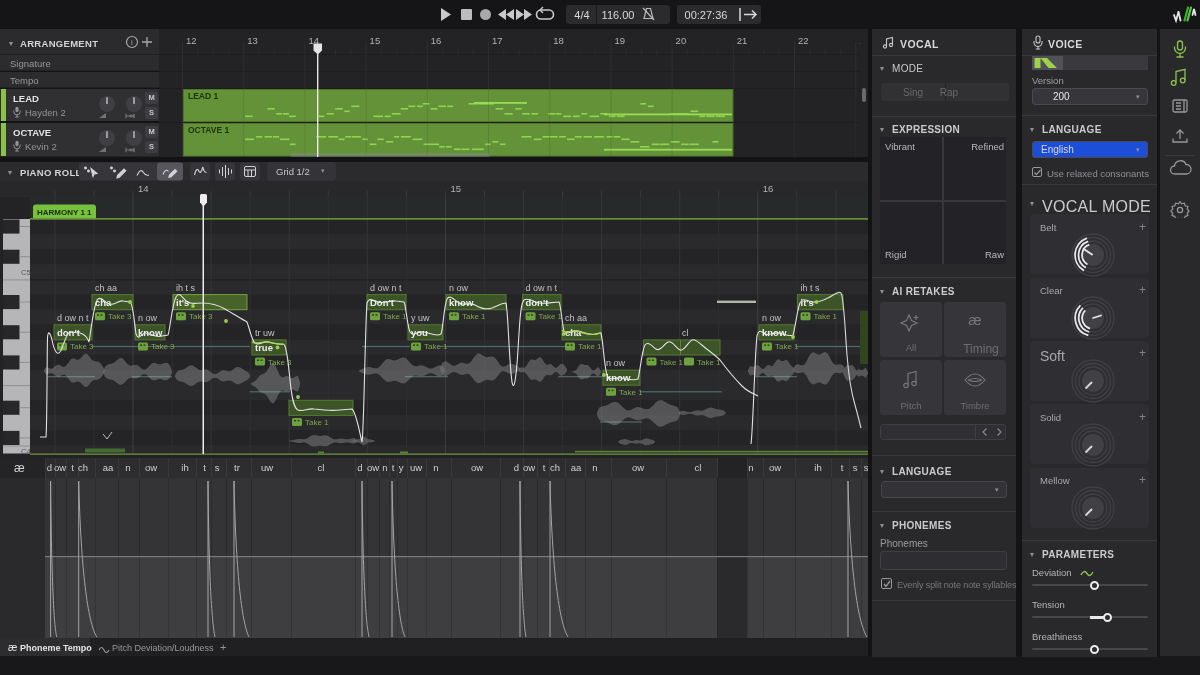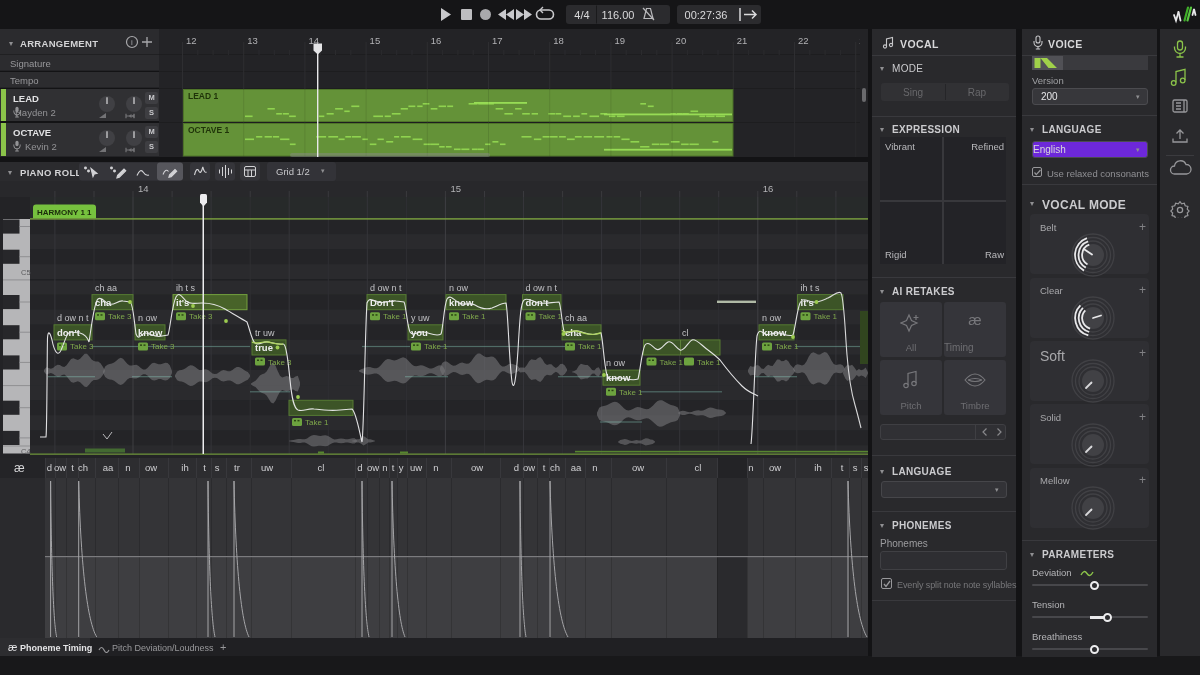--- a/index.html
+++ b/index.html
@@ -52,21 +52,21 @@
 <text x="8" y="11" font-size="8" fill="#a8a8ab" text-anchor="middle">i</text>
 <path d="M23 3 v10 M18 8 h10" stroke="#a8a8ab" stroke-width="1.3"></path>
 </svg>
 <div class="abs" style="left:0px;top:55px;width:159px;height:16px;background:#2c2c2f;border-bottom:1px solid #232326"></div>
 <div class="abs" style="left:10px;top:58px;font-size:9.5px;color:#98989b">Signature</div>
 <div class="abs" style="left:0px;top:72px;width:159px;height:16px;background:#2c2c2f;border-bottom:1px solid #232326"></div>
 <div class="abs" style="left:10px;top:75px;font-size:9.5px;color:#98989b">Tempo</div>
 <div class="abs" style="left:0px;top:89px;width:159px;height:32px;background:#303033"></div>
 <div class="abs" style="left:1px;top:89px;width:5px;height:32px;background:#8bc34a"></div>
 <div class="abs" style="left:13px;top:93px;font-size:9.5px;font-weight:bold;color:#e2e2e4">LEAD</div>
-<div class="abs" style="left:15px;top:107px;font-size:9.5px;color:#939396">Hayden 2</div>
+<div class="abs" style="left:25px;top:107px;font-size:9.5px;color:#939396">Hayden 2</div>
 <svg class="abs" style="left:12px;top:106px" width="10" height="12" viewBox="0 0 10 12">
 <rect x="3.4" y="0.8" width="3.2" height="5.4" rx="1.6" fill="#939396"></rect>
 <path d="M1.8 4.5 v1.2 a3.2 3.2 0 0 0 6.4 0 V4.5 M5 9 v2 M3.2 11 h3.6" stroke="#939396" stroke-width="1" fill="none"></path>
   </svg>
 <svg class="abs" style="left:96px;top:94px" width="22" height="24" viewBox="0 0 22 24">
 <circle cx="11" cy="10" r="8" fill="#404044"></circle>
 <path d="M11 10 L11 3.2" stroke="#c4c4c7" stroke-width="1.4"></path>
 </svg>
 <svg class="abs" style="left:123px;top:94px" width="22" height="24" viewBox="0 0 22 24">
 <circle cx="11" cy="10" r="8" fill="#404044"></circle>
@@ -692,21 +692,21 @@
     <path d="M234 637 L234 481 C235.8 570 241.5 622 249 637" fill="none" stroke="#a5a5a8" stroke-width="1"></path>
     <path d="M362 637 L362 481 C362.8 570 365.5 622 369 637" fill="none" stroke="#a5a5a8" stroke-width="1"></path>
     <path d="M392 637 L392 481 C393.6 570 398.5 622 405 637" fill="none" stroke="#a5a5a8" stroke-width="1"></path>
     <path d="M520 637 L520 481 C520.7 570 523.0 622 526 637" fill="none" stroke="#a5a5a8" stroke-width="1"></path>
     <path d="M550 637 L550 481 C552.2 570 559.0 622 568 637" fill="none" stroke="#a5a5a8" stroke-width="1"></path>
     <path d="M848 637 L848 481 C850.3 570 857.5 622 867 637" fill="none" stroke="#a5a5a8" stroke-width="1"></path>
   </svg>
 <div class="abs" style="left:0px;top:638px;width:868px;height:18px;background:#202023"></div>
 <div class="abs" style="left:0px;top:638px;width:90px;height:18px;background:#2d2d30"></div>
 <div class="abs" style="left:8px;top:640.5px;font-size:10.5px;color:#e8e8ea">æ</div>
-<div class="abs" style="left:20px;top:642.5px;font-size:9px;font-weight:bold;color:#e4e4e6">Phoneme Timing</div>
+<div class="abs" style="left:20px;top:642.5px;font-size:9px;font-weight:bold;color:#e4e4e6">Phoneme Tempo</div>
 <svg class="abs" style="left:98px;top:643px" width="12" height="10" viewBox="0 0 12 10">
     <path d="M1 7 q2.5 -5 5 0 q2.5 5 5 0" fill="none" stroke="#98989b" stroke-width="1.2"></path>
   </svg>
 <div class="abs" style="left:112px;top:643px;font-size:9px;color:#98989b">Pitch Deviation/Loudness</div>
 <div class="abs" style="left:220px;top:641px;font-size:11px;color:#98989b">+</div>
 <div class="abs" style="left:0px;top:656px;width:1200px;height:19px;background:#18181a"></div>
 <div class="abs" style="left:872px;top:29px;width:144px;height:628px;background:#29292c"></div>
 <svg class="abs" style="left:882px;top:36px" width="14" height="14" viewBox="0 0 14 14">
 <g fill="none" stroke="#c6c6c9" stroke-width="1.1">
       <path d="M4.5 10.5 V3 l6 -1.5 V9"></path>
@@ -714,40 +714,40 @@
       <circle cx="9" cy="9" r="1.6"></circle>
     </g>
   </svg>
 <div class="abs" style="left:900px;top:38px;font-size:10.5px;font-weight:bold;color:#d8d8da;letter-spacing:.4px">VOCAL</div>
 <div class="abs" style="left:872px;top:55px;width:144px;height:1px;background:#39393d"></div>
 <div class="abs chev" style="left:880px;top:64px">▾</div>
 <div class="abs" style="left:892px;top:63px;font-size:10px;font-weight:normal;color:#cbcbce;letter-spacing:.3px">MODE</div>
 <div class="abs" style="left:881px;top:83px;width:128px;height:18px;background:#313134;border-radius:3px"></div>
 <div class="abs" style="left:945px;top:84px;width:1px;height:16px;background:#252528"></div>
 <div class="abs" style="left:881px;top:87px;width:64px;font-size:10px;color:#68686b;text-align:center">Sing</div>
-<div class="abs" style="left:945px;top:87px;width:64px;font-size:10px;color:#68686b;text-align:center">Rap</div>
+<div class="abs" style="left:917px;top:87px;width:64px;font-size:10px;color:#68686b;text-align:center">Rap</div>
 <div class="abs" style="left:872px;top:116px;width:144px;height:1px;background:#39393d"></div>
 <div class="abs chev" style="left:880px;top:125px">▾</div>
 <div class="abs" style="left:892px;top:124px;font-size:10px;font-weight:bold;color:#cbcbce;letter-spacing:.3px">EXPRESSION</div>
 <div class="abs" style="left:880px;top:137px;width:126px;height:127px;background:#38383c"></div>
 <div class="abs" style="left:880px;top:137px;width:62px;height:62.5px;background:#232327"></div>
 <div class="abs" style="left:944px;top:137px;width:62px;height:62.5px;background:#232327"></div>
 <div class="abs" style="left:880px;top:201.5px;width:62px;height:62.5px;background:#232327"></div>
 <div class="abs" style="left:944px;top:201.5px;width:62px;height:62.5px;background:#232327"></div>
 <div class="abs" style="left:885px;top:141px;font-size:9.5px;color:#b9b9bc">Vibrant</div>
 <div class="abs" style="left:944px;top:141px;width:60px;font-size:9.5px;color:#b9b9bc;text-align:right">Refined</div>
 <div class="abs" style="left:885px;top:249px;font-size:9.5px;color:#b9b9bc">Rigid</div>
 <div class="abs" style="left:944px;top:249px;width:60px;font-size:9.5px;color:#b9b9bc;text-align:right">Raw</div>
 <div class="abs" style="left:872px;top:277px;width:144px;height:1px;background:#39393d"></div>
 <div class="abs chev" style="left:880px;top:287px">▾</div>
 <div class="abs" style="left:892px;top:286px;font-size:10px;font-weight:bold;color:#cbcbce;letter-spacing:.3px">AI RETAKES</div>
 <div class="abs" style="left:880px;top:302px;width:62px;height:55px;background:#35353a;border-radius:3px"></div>
 <div class="abs" style="left:880px;top:342px;width:62px;font-size:9.5px;color:#6e6e72;text-align:center">All</div>
 <div class="abs" style="left:944px;top:302px;width:62px;height:55px;background:#35353a;border-radius:3px"></div>
-<div class="abs" style="left:944px;top:342px;width:74px;font-size:10px;color:#6e6e72;text-align:left">Timing</div>
+<div class="abs" style="left:944px;top:342px;width:74px;font-size:12px;color:#6e6e72;text-align:center">Timing</div>
 <div class="abs" style="left:880px;top:360px;width:62px;height:55px;background:#35353a;border-radius:3px"></div>
 <div class="abs" style="left:880px;top:400px;width:62px;font-size:9.5px;color:#6e6e72;text-align:center">Pitch</div>
 <div class="abs" style="left:944px;top:360px;width:62px;height:55px;background:#35353a;border-radius:3px"></div>
 <div class="abs" style="left:944px;top:400px;width:62px;font-size:9.5px;color:#6e6e72;text-align:center">Timbre</div>
 <svg class="abs" style="left:900px;top:312px" width="22" height="22" viewBox="0 0 22 22">
 <path d="M9 3 L11.5 8.5 L17 11 L11.5 13.5 L9 19 L6.5 13.5 L1 11 L6.5 8.5 Z" fill="none" stroke="#77777b" stroke-width="1.2"></path>
 <path d="M16 3 v5 M13.5 5.5 h5" stroke="#77777b" stroke-width="1.2"></path>
   </svg>
 <div class="abs" style="left:944px;top:311px;width:62px;text-align:center;font-size:15px;color:#77777b">æ</div>
 <svg class="abs" style="left:902px;top:370px" width="18" height="20" viewBox="0 0 18 20">
@@ -793,35 +793,35 @@
 <path d="M2 6 v1.5 a4 4 0 0 0 8 0 V6 M6 11.5 V14 M3.8 14 h4.4" stroke="#c6c6c9" stroke-width="1.1" fill="none"></path>
   </svg>
 <div class="abs" style="left:1048px;top:38px;font-size:10.5px;font-weight:bold;color:#d8d8da;letter-spacing:.4px">VOICE</div>
 <div class="abs" style="left:1022px;top:55px;width:135px;height:1px;background:#39393d"></div>
 <div class="abs" style="left:1032px;top:56px;width:116px;height:14px;background:#3a3a3e"></div>
 <div class="abs" style="left:1032px;top:56px;width:31px;height:14px;background:#515156"></div>
 <svg class="abs" style="left:1032px;top:56px" width="31" height="14" viewBox="0 0 31 14">
 <path d="M2.5 2 h6 v10 h-6 Z M8.5 2 h6.5 l10 10 h-8.5 Z" fill="#a0d14a"></path>
   </svg>
 <div class="abs" style="left:1032px;top:75px;font-size:9.5px;color:#9fa0a3">Version</div>
-<div class="abs" style="left:1032px;top:88px;width:116px;height:17px;background:#37373b;border:1px solid #4b4b4f;border-radius:3px;color:#e6e6e8;font-size:10px;line-height:16px;padding-left:8px">200</div>
+<div class="abs" style="left:1032px;top:88px;width:116px;height:17px;background:#37373b;border:1px solid #4b4b4f;border-radius:3px;color:#e6e6e8;font-size:10px;line-height:16px;padding-left:20px">200</div>
 <div class="abs chev" style="left:1136px;top:93px;font-size:7px">▾</div>
 <div class="abs" style="left:1022px;top:115px;width:135px;height:1px;background:#39393d"></div>
 <div class="abs chev" style="left:1030px;top:125px">▾</div>
 <div class="abs" style="left:1042px;top:124px;font-size:10px;font-weight:bold;color:#cbcbce;letter-spacing:.3px">LANGUAGE</div>
-<div class="abs" style="left:1032px;top:141px;width:116px;height:17px;background:#6d28d9;border:1px solid #4b4b4f;border-radius:3px;color:#d8d8da;font-size:10px;line-height:16px;padding-left:0">English</div>
+<div class="abs" style="left:1032px;top:141px;width:116px;height:17px;background:#1d4ed8;border:1px solid #4b4b4f;border-radius:3px;color:#d8d8da;font-size:10px;line-height:16px;padding-left:8px">English</div>
 <div class="abs chev" style="left:1136px;top:146px;font-size:7px">▾</div>
 <div class="abs" style="left:1032px;top:167px;width:10px;height:10px;border:1.3px solid #98989b;border-radius:2px"></div>
 <svg class="abs" style="left:1034px;top:169px" width="7" height="7" viewBox="0 0 7 7">
     <path d="M0.5 3.5 l1.8 2.2 L6.5 1" fill="none" stroke="#98989b" stroke-width="1.2"></path>
   </svg>
 <div class="abs" style="left:1047px;top:168px;font-size:9.5px;color:#909094">Use relaxed consonants</div>
 <div class="abs" style="left:1022px;top:184px;width:135px;height:1px;background:#39393d"></div>
 <div class="abs chev" style="left:1030px;top:199px">▾</div>
-<div class="abs" style="left:1042px;top:198px;font-size:12px;font-weight:bold;color:#cbcbce;letter-spacing:.3px">VOCAL MODE</div>
+<div class="abs" style="left:1042px;top:198px;font-size:16px;font-weight:normal;color:#cbcbce;letter-spacing:.3px">VOCAL MODE</div>
 <div class="abs" style="left:1030px;top:214.3px;width:119px;height:60px;background:#2f2f33;border-radius:4px"></div>
 <div class="abs" style="left:1040px;top:221.8px;font-size:9.5px;color:#a8a8ab">Belt</div>
 <div class="abs" style="left:1139px;top:219.8px;font-size:12px;color:#808084;font-weight:300">+</div>
 <svg class="abs" style="left:1065.5px;top:227.8px" width="54" height="54" viewBox="-27 -27 54 54">
     <circle cx="0" cy="0" r="11" fill="#414145"></circle>
     <circle cx="0" cy="0" r="14" fill="none" stroke="#414145" stroke-width="1.3"></circle>
     <circle cx="0" cy="0" r="17.5" fill="none" stroke="#414145" stroke-width="1.3"></circle>
     <circle cx="0" cy="0" r="21" fill="none" stroke="#414145" stroke-width="1.3"></circle>
     <path d="M-3.7 -10.3 A11 11 0 0 0 -5.5 9.5" fill="none" stroke="#e8e8ea" stroke-width="1.8"></path>
     <path d="M-4.9 -13.6 A14.5 14.5 0 0 0 -7.2 12.6" fill="none" stroke="#e8e8ea" stroke-width="1.8"></path>

